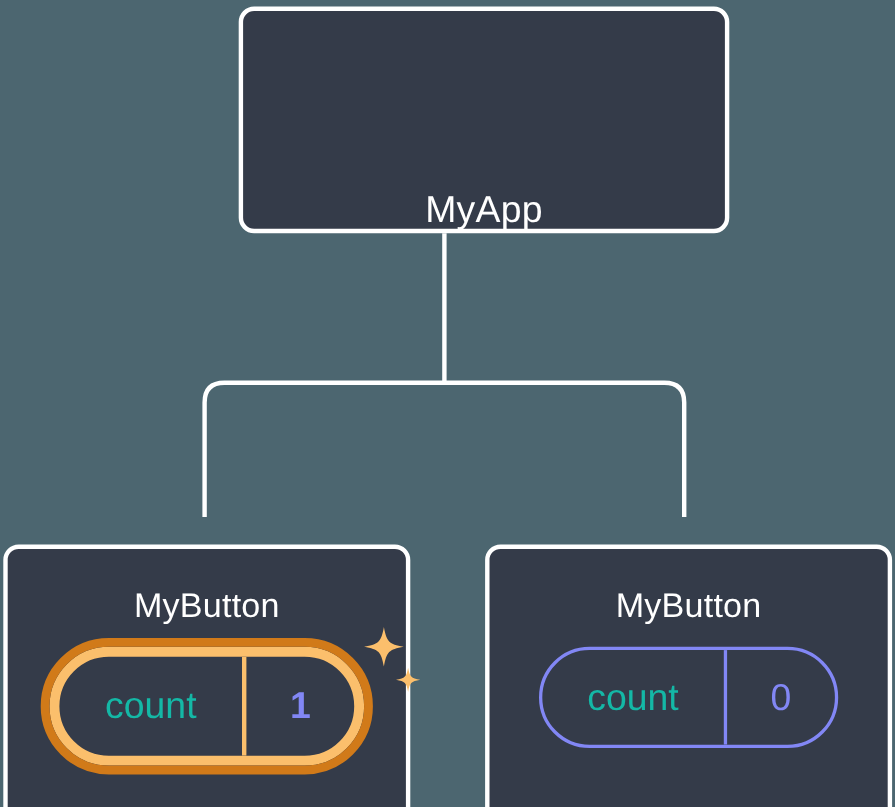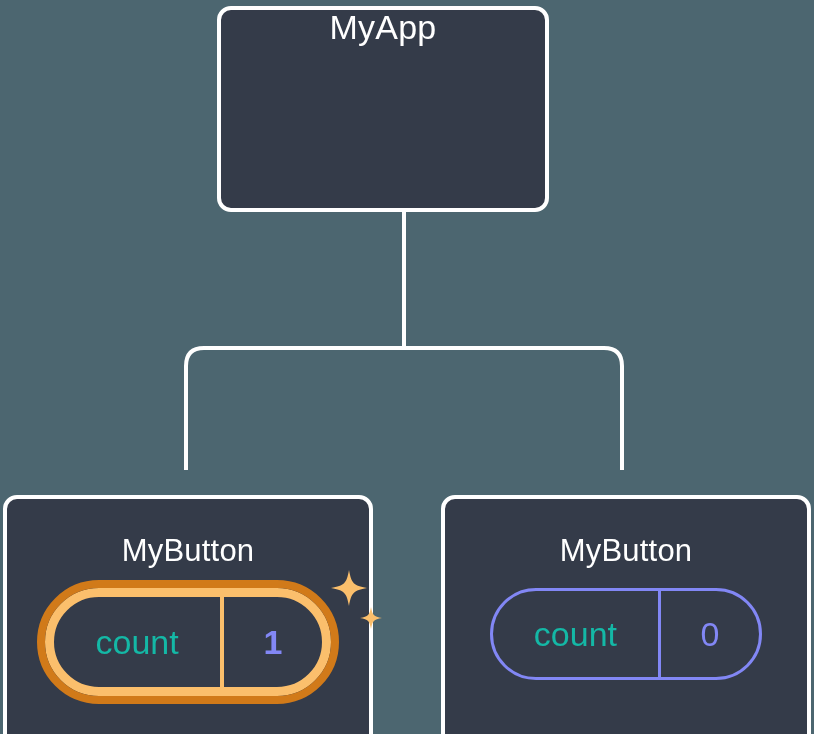--- a/index.html
+++ b/index.html
@@ -41,24 +41,24 @@
     box-sizing: border-box;
     background: #343b49;
     border: 4px solid #ffffff;
     border-radius: 14px;
     z-index: 2;
   }
 
   .node-root {
     left: 217px;
     top: 6px;
-    width: 332px;
+    width: 446px;
     height: 206px;
     display: flex;
-    align-items: flex-start;
+    align-items: flex-end;
     justify-content: center;
   }
 
   .node-child {
     top: 495px;
     height: 262px;
     display: flex;
     flex-direction: column;
     align-items: center;
     padding-top: 36px;

